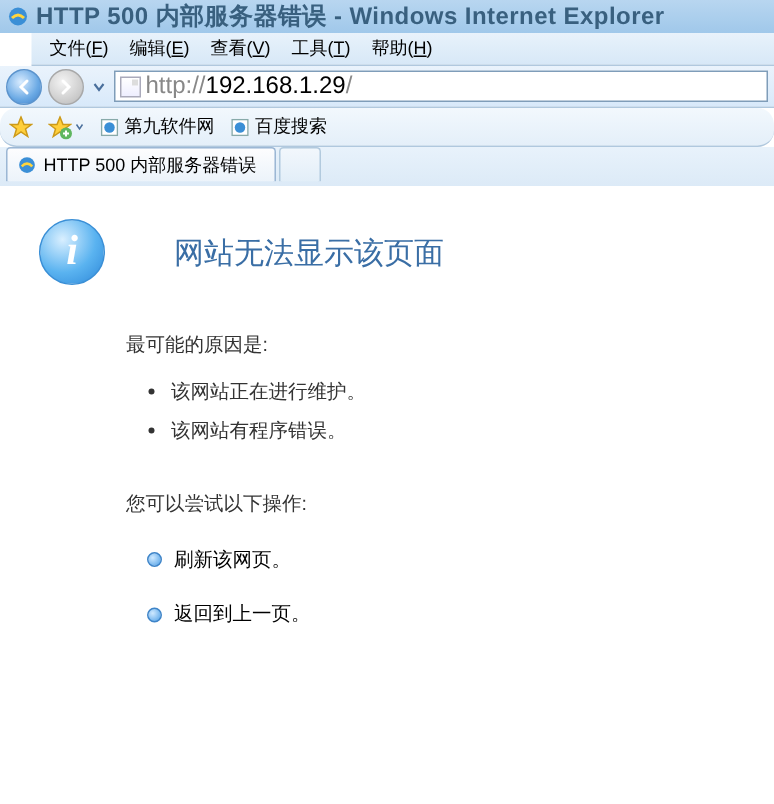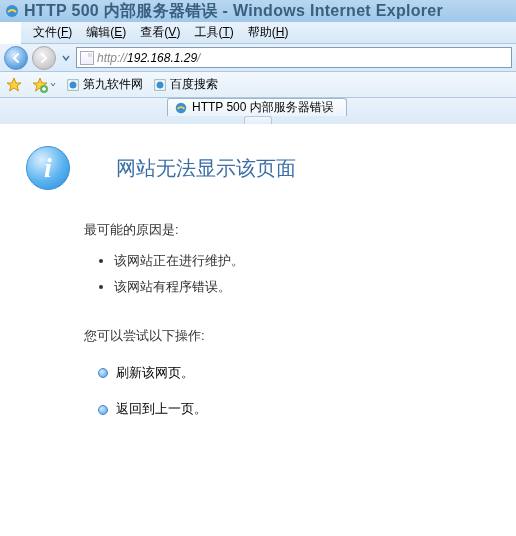--- a/index.html
+++ b/index.html
@@ -17,30 +17,30 @@
 
   
   .navbar { height: 28px; background: linear-gradient(#eaf3fc, #d8e9fa); display: flex; align-items: center; padding: 0 4px; border-bottom: 1px solid #b0c8de; gap: 4px; }
   .nav-btn { width: 24px; height: 24px; border-radius: 50%; display: flex; align-items: center; justify-content: center; }
   .nav-back { background: radial-gradient(circle at 40% 35%, #d9ecff, #6aa9e4 60%, #3f7fc8); border: 1px solid #5b93cc; }
   .nav-fwd  { background: radial-gradient(circle at 40% 35%, #f4f4f4, #d0d0d0 60%, #b8b8b8); border: 1px solid #a8a8a8; }
   .nav-btn svg { display:block; }
   .dd-arrow { width: 12px; display:flex; align-items:center; justify-content:center; color:#4a6f9c; }
   .address { flex: 1; height: 21px; background: #fff; border: 1px solid #7f9db9; display: flex; align-items: center; padding: 0 2px; }
   .address .page-icon { width: 16px; height: 16px; margin-right: 2px; display:flex; align-items:center; justify-content:center; }
-  .address-url { flex: 1; font-family: Tahoma, sans-serif; font-size: 12px; color: #888; white-space: pre; font-style: italic; }
+  .address-url { flex: 1; font-family: Tahoma, sans-serif; font-size: 16px; color: #888; white-space: pre; }
   .address-url .host { color: #000; }
 
   
-  .links-bar { height: 26px; background: linear-gradient(#f2f8fd, #e4eff9); display: flex; align-items: center; padding: 0 6px; gap: 10px; border-bottom: 1px solid #b0c8de; }
+  .links-bar { height: 26px; background: linear-gradient(#f2f8fd, #e4eff9); display: flex; align-items: center; padding: 0 6px; gap: 10px; border-bottom: 1px solid #b0c8de; border-radius: 11px; }
   .fav-star { display:flex; gap:2px; align-items:center; }
   .link-item { display: flex; align-items: center; gap: 3px; cursor: default; }
 
   
-  .tab-strip { height: 26px; background: linear-gradient(#e8f2fb, #dceaf7); display: flex; align-items: center; padding: 0 4px; flex-direction: column; }
+  .tab-strip { height: 26px; background: linear-gradient(#e8f2fb, #dceaf7); display: flex; align-items: flex-start; padding: 0 4px; }
   .tab { height: 23px; min-width: 180px; background: linear-gradient(#fdfdfe, #ecf3fa); border: 1px solid #9cb7d4; border-bottom: none; border-radius: 3px 3px 0 0; display: flex; align-items: center; padding: 0 6px; gap: 4px; margin-right: 2px; }
   .tab-blank { height: 23px; width: 28px; background: linear-gradient(#f2f7fc, #e2eef8); border: 1px solid #b2cade; border-bottom: none; border-radius: 3px 3px 0 0; }
 
   
   .content { background: #fff; padding: 22px 16px 0 26px; height: calc(536px - 22px - 22px - 28px - 26px - 26px); font-family: "SimSun", serif; font-size: 13px; color: #333; }
   .content-head { display: flex; align-items: center; gap: 14px; margin-bottom: 28px; }
   .info-icon { width: 44px; height: 44px; border-radius: 50%; background: radial-gradient(circle at 35% 30%, #d9efff, #5ab3f0 55%, #2c86d8); display:flex; align-items:center; justify-content:center; border: 1px solid #3a8fd6; }
   .info-icon span { color: #fff; font-family: Georgia, serif; font-size: 28px; font-weight: bold; font-style: italic; line-height:1; }
   .page-heading { font-size: 20px; color: #3a6ea5; font-weight: normal; font-family: "Microsoft YaHei", "SimSun"; margin-left: 32px; }
   .section { margin-left: 58px; margin-bottom: 24px; line-height: 1.9; }

